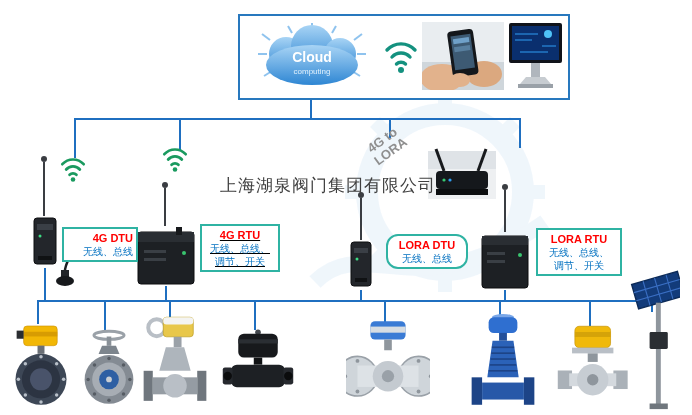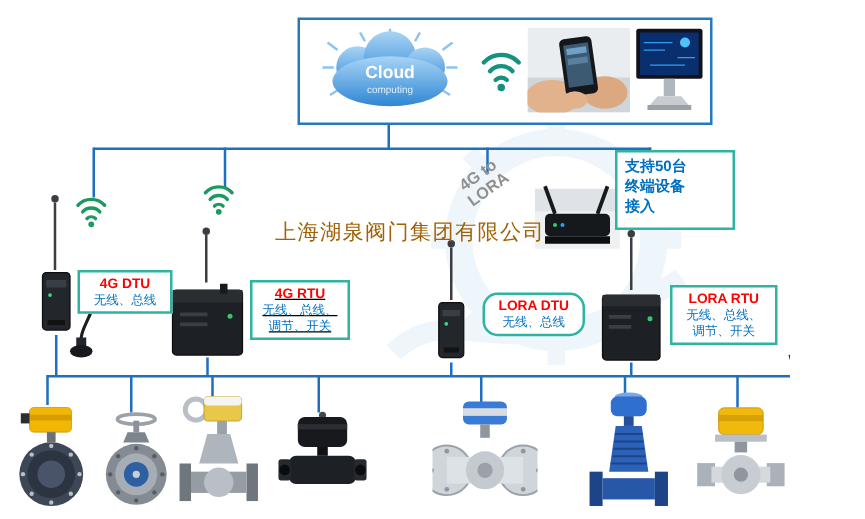--- a/index.html
+++ b/index.html
@@ -1,31 +1,31 @@
 <!DOCTYPE html>
 <html><head>
 <meta charset="utf-8">
 <style>
   html,body{margin:0;padding:0;background:#fff;font-family:"Liberation Sans", sans-serif;}
-  #canvas{position:relative;width:632px;height:415px;background:#ffffff;overflow:hidden;}
+  #canvas{position:relative;width:632px;height:415px;background:#ffffff;overflow:hidden;padding-left:48px;}
   .abs{position:absolute;}
   .hline,.vline{position:absolute;background:#1F6FC0;z-index:1;}
   .hline{height:2px;}
   .vline{width:2px;}
   .rod{position:absolute;width:2px;background:#3a3d42;z-index:2;}
   .rod-tip{position:absolute;width:6px;height:6px;border-radius:50%;background:#3a3d42;z-index:2;}
   .topbox{position:absolute;left:238px;top:14px;width:328px;height:82px;border:2px solid #2878BE;background:#fff;z-index:3;}
   .lblbox{position:absolute;border:2px solid #2FB3A3;background:#ffffff;text-align:center;padding:2px 3px;line-height:1.3;z-index:5;}
   .lbl-title{color:#FF0000;font-weight:bold;font-size:11px;display:block;white-space:nowrap;}
   .lbl-desc{color:#0070C0;font-size:10px;display:block;white-space:nowrap;}
   .supportbox{position:absolute;left:492px;top:120px;width:80px;height:54px;border:2px solid #2FB3A3;background:#fff;padding:3px 6px;z-index:6;line-height:1.35;}
   .support-line{display:block;color:#0070C0;font-size:12px;font-weight:bold;white-space:nowrap;}
   .bridge{position:absolute;left:368px;top:132px;transform:rotate(-36deg);color:#8f8f8f;font-size:13px;font-weight:bold;text-align:center;line-height:1.05;z-index:4;}
   .bridge span{display:block;white-space:nowrap;}
-  .company-wm{position:absolute;left:168px;top:174px;width:320px;text-align:center;font-size:17px;color:#a16207;letter-spacing:1px;z-index:6;white-space:nowrap;}
+  .company-wm{position:absolute;left:168px;top:174px;width:320px;text-align:center;font-size:17px;color:#404040;letter-spacing:1px;z-index:6;white-space:nowrap;}
   .ghost{position:absolute;left:295px;top:82px;width:260px;height:235px;opacity:0.07;z-index:0;}
   .dev{position:absolute;z-index:3;}
 </style>
 </head>
 <body>
 
 <div id="canvas">
 
   <svg class="ghost" viewBox="0 0 260 235">
     <circle cx="150" cy="110" r="78" fill="none" stroke="#2e86d3" stroke-width="22"></circle>
@@ -190,44 +190,39 @@
   <div class="rod" style="left:504px;top:190px;height:42px;"></div>
   <div class="rod-tip" style="left:502px;top:184px;"></div>
   <svg class="dev" style="left:480px;top:232px;" width="50" height="58" viewBox="0 0 50 58">
     <rect x="2" y="4" width="46" height="52" rx="3" fill="#1d2024" stroke="#0c0d0f"></rect>
     <rect x="2" y="4" width="46" height="9" fill="#2a2e33"></rect>
     <rect x="7" y="20" width="18" height="3" fill="#3a3f45"></rect>
     <rect x="7" y="28" width="18" height="3" fill="#3a3f45"></rect>
     <circle cx="40" cy="23" r="2" fill="#39c46f"></circle>
   </svg>
 
-  <div class="lblbox" style="left:62px;top:216px;width:66px;">
+  <div class="lblbox" style="left:62px;top:227px;width:66px;text-align:right;">
     <span class="lbl-title">4G DTU</span>
     <span class="lbl-desc">无线、总线</span>
   </div>
   <div class="lblbox" style="left:200px;top:224px;width:70px;text-decoration:underline;">
     <span class="lbl-title">4G RTU</span>
     <span class="lbl-desc">无线、总线、</span>
     <span class="lbl-desc">调节、开关</span>
   </div>
   <div class="lblbox" style="left:386px;top:234px;width:72px;border-radius:12px;">
     <span class="lbl-title">LORA DTU</span>
     <span class="lbl-desc">无线、总线</span>
   </div>
   <div class="lblbox" style="left:536px;top:228px;width:76px;">
     <span class="lbl-title">LORA RTU</span>
     <span class="lbl-desc">无线、总线、</span>
     <span class="lbl-desc">调节、开关</span>
   </div>
 
-  <div class="supportbox">
-    <span class="support-line">支持50台</span>
-    <span class="support-line">终端设备</span>
-    <span class="support-line">接入</span>
-  </div>
 
   <div class="bridge">
     <span>4G to</span>
     <span>LORA</span>
   </div>
 
   <div class="company-wm">上海湖泉阀门集团有限公司</div>
 
   <svg class="dev" style="left:12px;top:322px;" width="58" height="88" viewBox="0 0 100 150">
     <rect x="20" y="6" width="58" height="34" rx="6" fill="#f2b705" stroke="#c98f00"></rect>

